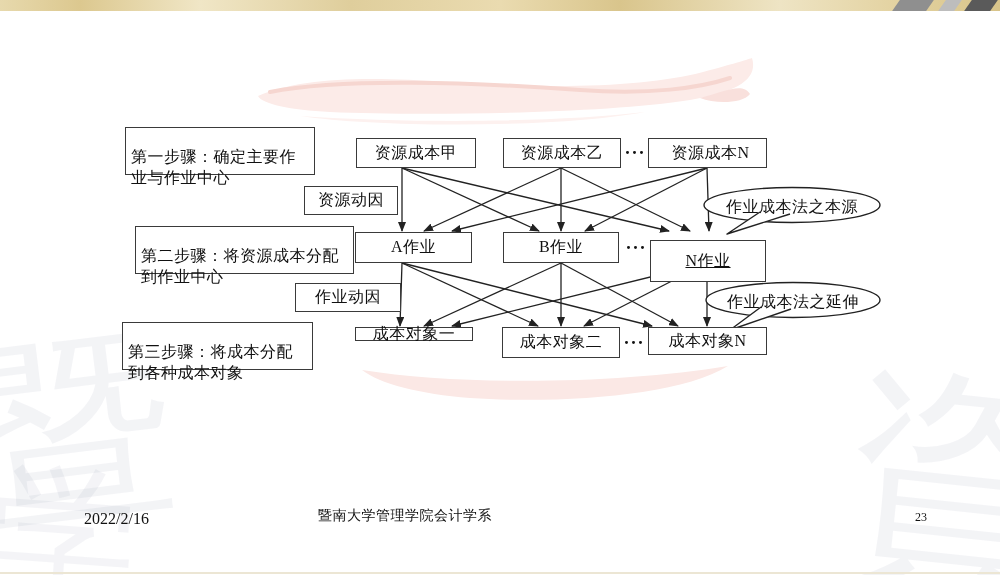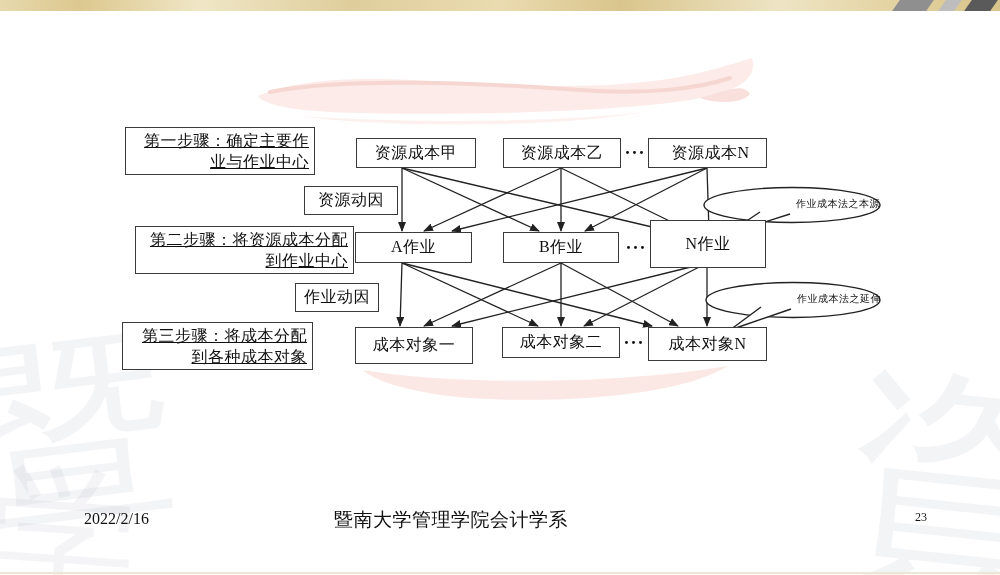--- a/index.html
+++ b/index.html
@@ -22,35 +22,35 @@
   .wm{position:absolute;color:#3a4470;pointer-events:none;line-height:1;}
   .wm-l1{left:-32px;top:330px;font-size:205px;opacity:.055;transform:rotate(-7deg);}
   .wm-l2{left:-12px;top:462px;font-size:150px;opacity:.05;transform:rotate(4deg);}
   .wm-r1{left:838px;top:368px;font-size:235px;opacity:.055;transform:rotate(6deg);}
   
   .box{
     position:absolute;border:1.6px solid #3a3a3a;background:#fff;
     display:flex;align-items:center;justify-content:center;
     font-size:16px;letter-spacing:.5px;box-sizing:border-box;z-index:5;
   }
-  .step{align-items:flex-start;justify-content:flex-start;text-align:right;
-    padding:2px 5px;line-height:21px;border-width:1.8px;text-decoration:underline;}
+  .step{align-items:flex-start;justify-content:flex-start;text-align:left;
+    padding:18px 5px;line-height:21px;border-width:1.8px;}
   .dots{
     position:absolute;width:30px;text-align:center;font-size:18px;font-weight:bold;
     letter-spacing:1px;z-index:5;
   }
   .callout-text{
-    position:absolute;width:176px;text-align:right;font-size:10px;
+    position:absolute;width:176px;text-align:center;font-size:16px;
     letter-spacing:.5px;z-index:7;
   }
   .svg-layer{position:absolute;left:0;top:0;z-index:4;pointer-events:none;}
   .decor-layer{position:absolute;left:0;top:0;z-index:1;pointer-events:none;}
   
   .footer-date{position:absolute;left:84px;top:510px;font-size:16px;z-index:6;}
-  .footer-dept{position:absolute;left:334px;top:507px;font-size:19px;letter-spacing:.5px;z-index:6;}
+  .footer-dept{position:absolute;left:318px;top:507px;font-size:14px;letter-spacing:.5px;z-index:6;}
   .footer-page{position:absolute;left:915px;top:510px;font-size:12px;z-index:6;}
 </style>
 </head>
 <body>
 
 <div class="slide">
 
   <div class="top-band">
     <div class="band-decor bd1"></div>
     <div class="band-decor bd2"></div>
@@ -112,35 +112,35 @@
       <ellipse cx="793" cy="300" rx="87" ry="17.5" fill="#fff" stroke="#222" stroke-width="1.4"></ellipse>
       <path d="M761 307 L730 330 L791 309" fill="#fff" stroke="#222" stroke-width="1.4" stroke-linejoin="round"></path>
     </g>
   </svg>
 
   <div class="box step" style="left:125px;top:127px;width:190px;height:48px;">第一步骤：确定主要作业与作业中心</div>
   <div class="box step" style="left:135px;top:226px;width:219px;height:48px;">第二步骤：将资源成本分配到作业中心</div>
   <div class="box step" style="left:122px;top:322px;width:191px;height:48px;">第三步骤：将成本分配到各种成本对象</div>
 
   <div class="box" style="left:296px;top:186px;width:94px;height:29px;margin-left:8px;">资源动因</div>
-  <div class="box" style="left:295px;top:283px;width:84px;height:29px;">作业动因</div>
+  <div class="box" style="left:295px;top:283px;width:106px;height:29px;">作业动因</div>
 
   <div class="box" style="left:356px;top:138px;width:120px;height:30px;">资源成本甲</div>
   <div class="box" style="left:503px;top:138px;width:118px;height:30px;">资源成本乙</div>
   <div class="box" style="left:648px;top:138px;width:119px;height:30px;padding-left:6px;">资源成本N</div>
   <div class="dots" style="left:620px;top:143px;">···</div>
 
   <div class="box" style="left:355px;top:232px;width:117px;height:31px;">A作业</div>
   <div class="box" style="left:503px;top:232px;width:116px;height:31px;">B作业</div>
-  <div class="box" style="left:650px;top:220px;width:116px;height:48px;">N作业</div>
+  <div class="box" style="left:650px;top:240px;width:116px;height:42px;text-decoration:underline;">N作业</div>
   <div class="dots" style="left:621px;top:238px;">···</div>
 
-  <div class="box" style="left:355px;top:327px;width:118px;height:37px;">成本对象一</div>
+  <div class="box" style="left:355px;top:327px;width:118px;height:14px;">成本对象一</div>
   <div class="box" style="left:502px;top:327px;width:118px;height:31px;">成本对象二</div>
-  <div class="box" style="left:648px;top:327px;width:119px;height:34px;">成本对象N</div>
+  <div class="box" style="left:648px;top:327px;width:119px;height:28px;">成本对象N</div>
   <div class="dots" style="left:619px;top:333px;">···</div>
 
   <div class="callout-text" style="left:704px;top:197px;">作业成本法之本源</div>
   <div class="callout-text" style="left:705px;top:292px;">作业成本法之延伸</div>
 
   <div class="footer-date">2022/2/16</div>
   <div class="footer-dept">暨南大学管理学院会计学系</div>
   <div class="footer-page">23</div>
 
   <div class="bottom-hairline"></div>

